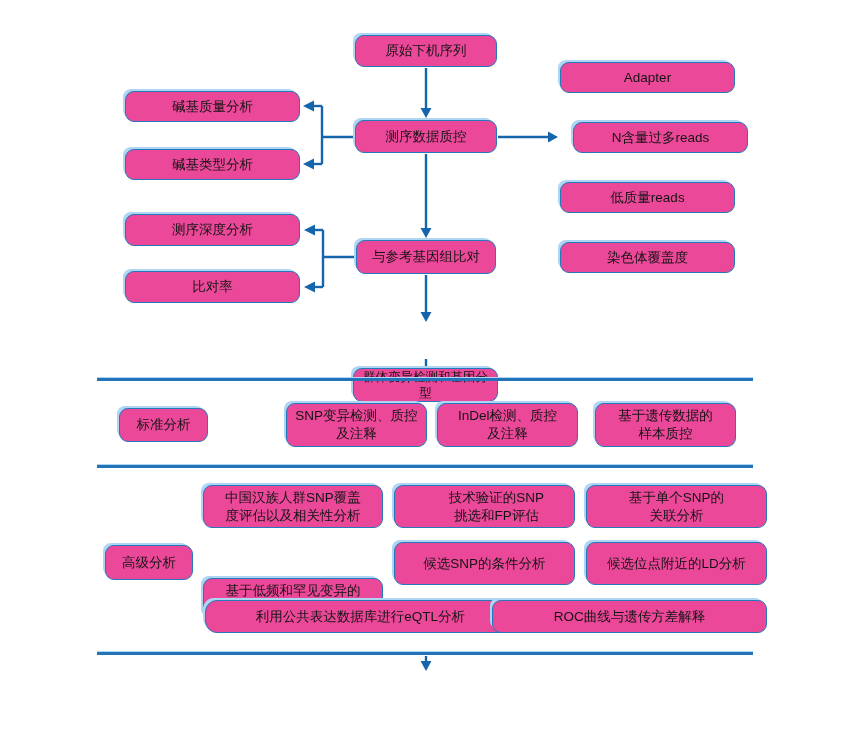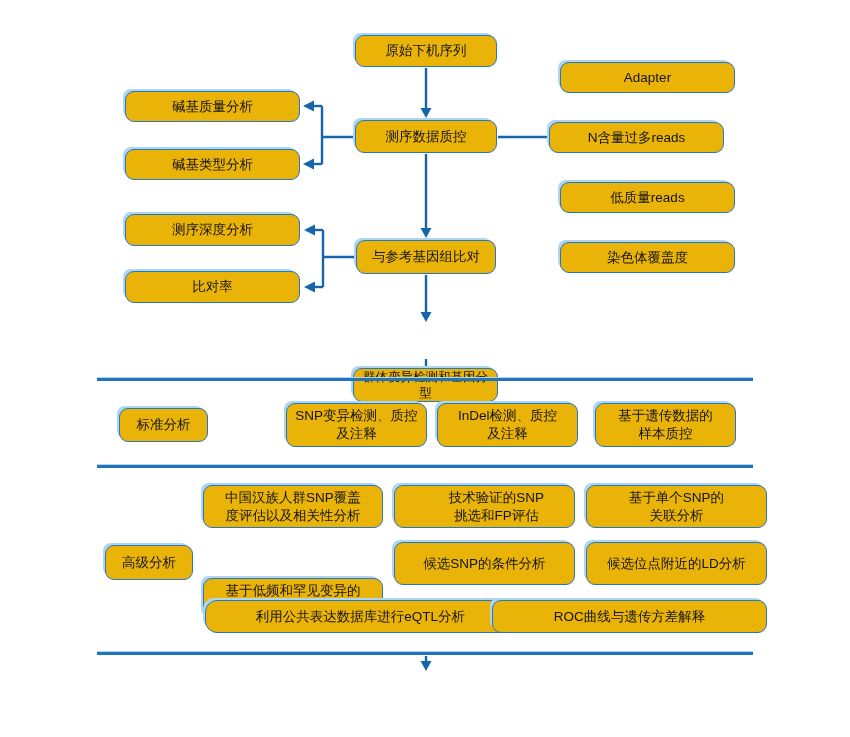--- a/index.html
+++ b/index.html
@@ -10,21 +10,21 @@
     font-family:"Liberation Sans","DejaVu Sans",sans-serif;
     overflow:hidden;
   }
   .box{
     position:absolute;
     box-sizing:border-box;
     display:flex;
     align-items:center;
     justify-content:center;
     text-align:center;
-    background:#eab308;
+    background:#ec4899;
     border:1.8px solid #2478bc;
     border-radius:9px;
     box-shadow:-3px -3px 0 -1px #aed5f1;
     font-size:13.5px;
     color:#141414;
     line-height:1.32;
     white-space:pre-line;
     padding:1px 3px;
   }
   .fs12{font-size:12.5px;margin-top:44px;}
@@ -101,21 +101,21 @@
 
   <div class="box" style="left:355px;top:35px;width:142px;height:32px;">原始下机序列</div>
   <div class="box" style="left:355px;top:120px;width:142px;height:33px;">测序数据质控</div>
   <div class="box" style="left:356px;top:240px;width:140px;height:34px;">与参考基因组比对</div>
   <div class="box fs12" style="left:353px;top:324px;width:145px;height:34px;">群体变异检测和基因分型</div>
 
   <div class="box" style="left:125px;top:91px;width:175px;height:31px;">碱基质量分析</div>
   <div class="box" style="left:125px;top:149px;width:175px;height:31px;">碱基类型分析</div>
 
   <div class="box" style="left:560px;top:62px;width:175px;height:31px;">Adapter</div>
-  <div class="box" style="left:549px;top:122px;width:175px;height:31px;">N含量过多reads</div>
+  <div class="box" style="left:573px;top:122px;width:175px;height:31px;">N含量过多reads</div>
   <div class="box" style="left:560px;top:182px;width:175px;height:31px;">低质量reads</div>
   <div class="box" style="left:560px;top:242px;width:175px;height:31px;">染色体覆盖度</div>
 
   <div class="box" style="left:125px;top:214px;width:175px;height:32px;">测序深度分析</div>
   <div class="box" style="left:125px;top:271px;width:175px;height:32px;">比对率</div>
 
   <div class="divider" style="top:377px;"></div>
   <div class="divider" style="top:464px;"></div>
   <div class="divider" style="top:651px;"></div>
 

